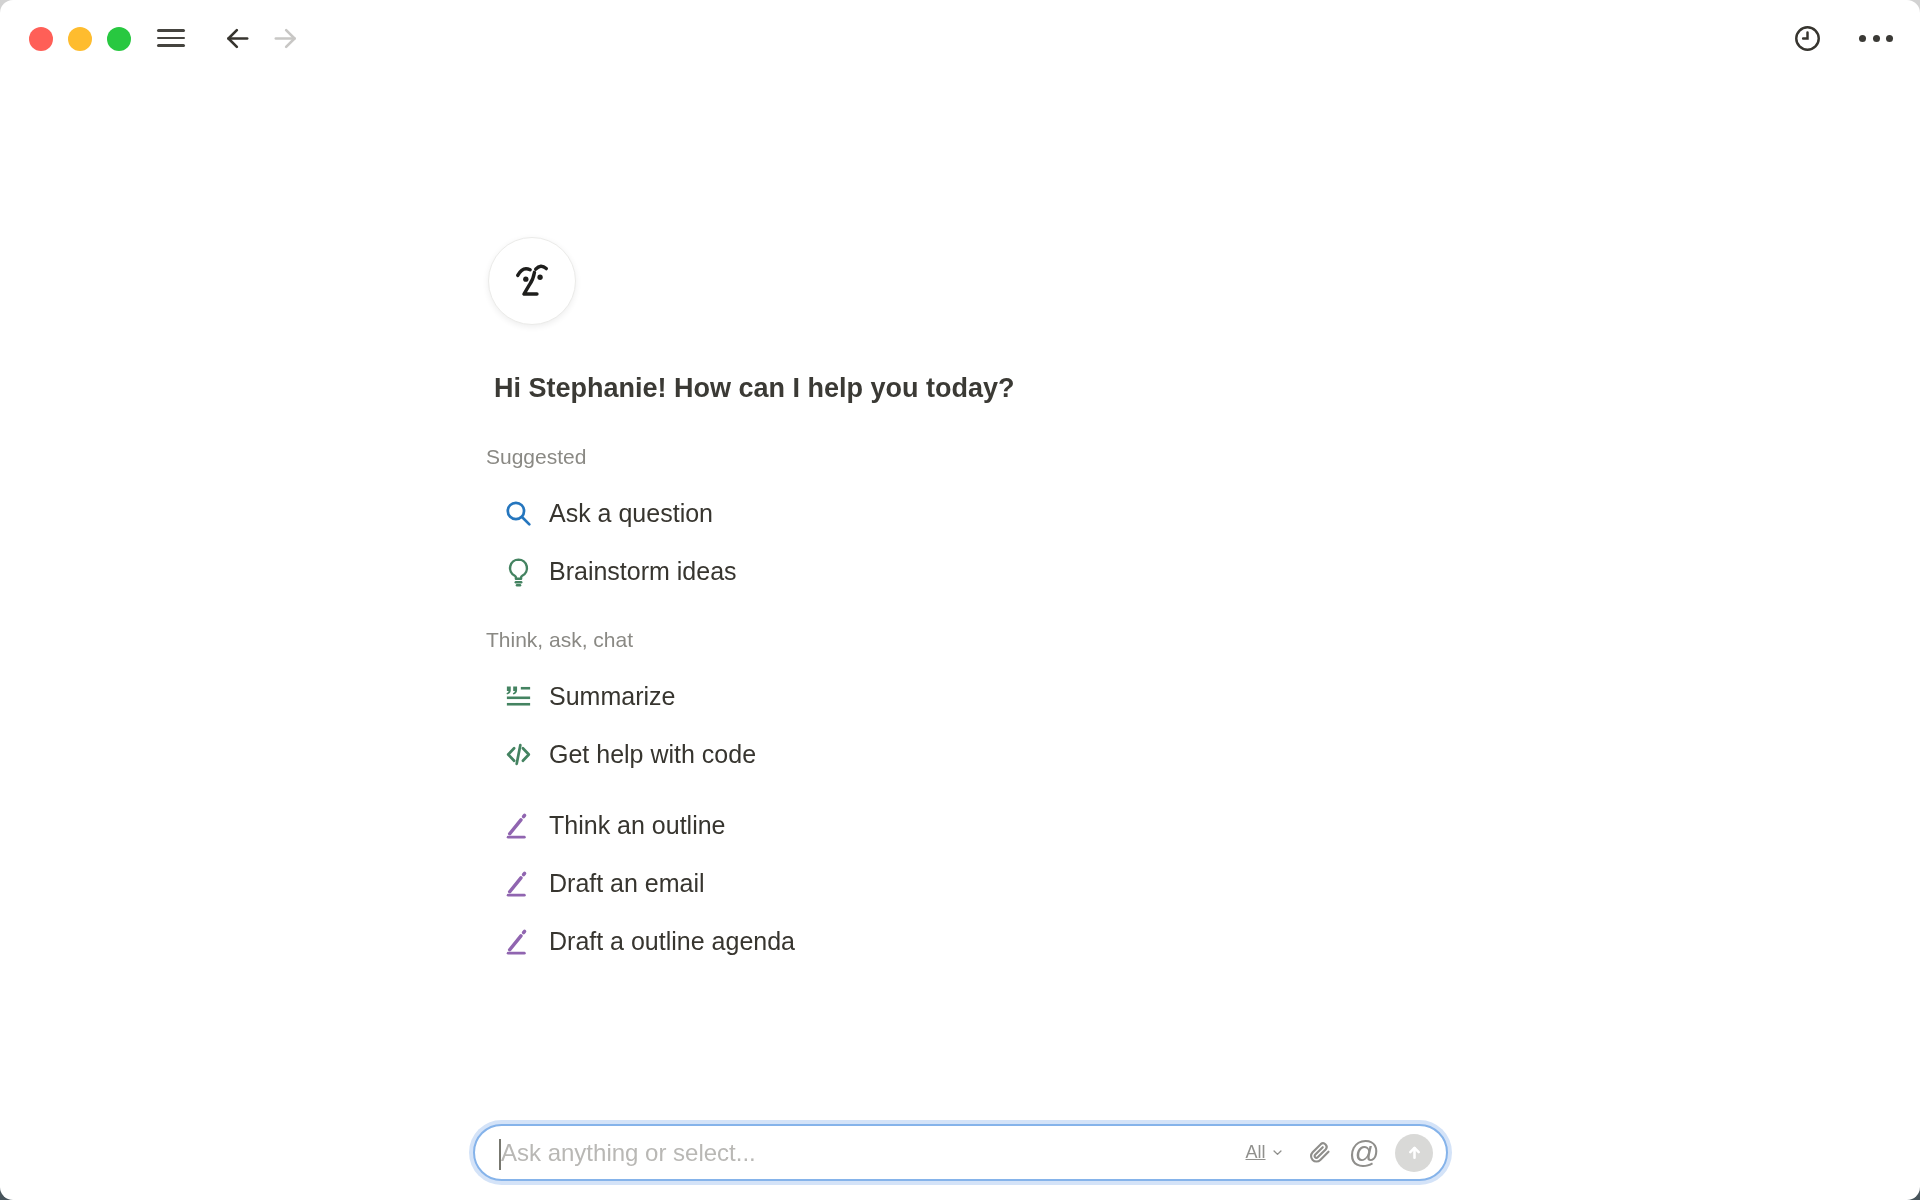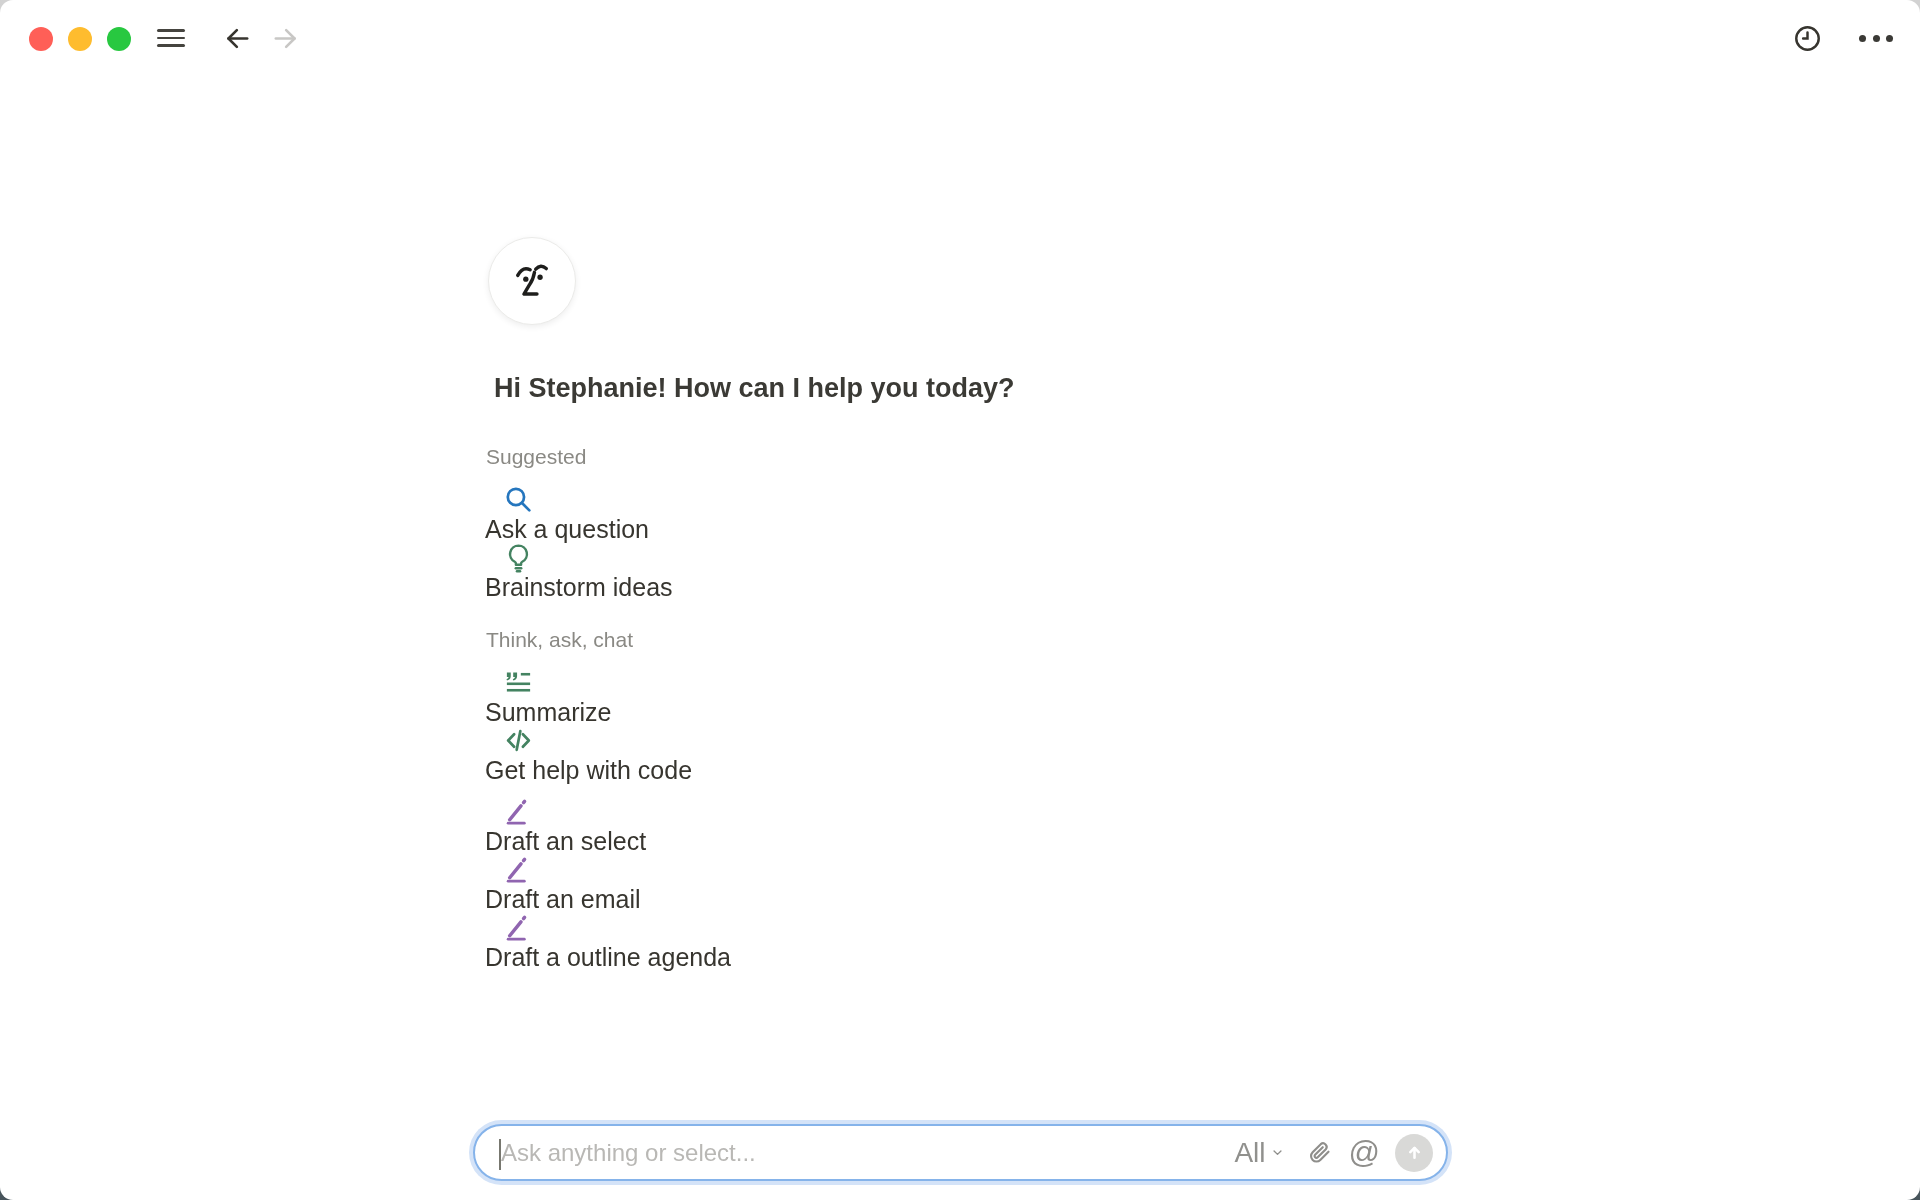--- a/index.html
+++ b/index.html
@@ -28,37 +28,37 @@
   .column { position:absolute; left:470px; top:16px; width:980px; height:100%; }
   .avatar { margin:221px 0 0 18px; width:88px; height:88px; border-radius:50%;
     background:#fff; border:1px solid #ebebe9; box-shadow:0 2px 6px rgba(0,0,0,.07);
     display:flex; align-items:center; justify-content:center; }
   .greeting { margin:45px 0 0 24px; font-size:27px; font-weight:600; color:#3b3a35; line-height:37px; }
   .section-header { margin-left:16px; font-size:21px; font-weight:500; color:#8a8984; line-height:28px; }
   .section:nth-of-type(1) .section-header { margin-top:36px; }
   .section:nth-of-type(2) .section-header { margin-top:26px; }
   .section:nth-of-type(3) .section-header { margin-top:32px; }
   .items { list-style:none; margin-top:13px; }
-  .item { height:58px; display:flex; cursor:pointer; border-radius:8px;flex-direction:column; }
+  .item { height:58px; display:flex; align-items:center; cursor:pointer; border-radius:8px; }
   .item .ic { width:31px; height:31px; margin-left:33px; flex:0 0 31px;
     display:flex; align-items:center; justify-content:center; }
   .item .ic svg { width:31px; height:31px; }
   .item .lbl { margin-left:15px; font-size:25px; font-weight:500; color:#37352f; }
   
   .composer { position:absolute; left:3px; top:1108px; width:975px; height:57px;
     background:#fff; border:2px solid #85b3ea; border-radius:31px;
     box-shadow:0 0 0 4px #d4e3f8; display:flex; align-items:center; }
   .composer input { flex:1 1 auto; border:none; outline:none; background:transparent;
     font-family:"Liberation Sans", sans-serif; font-size:24px; color:#37352f;
     padding-left:26px; height:100%; }
   .composer input::placeholder { color:#b9b8b5; }
   .caret { position:absolute; left:24px; top:13px; width:2px; height:31px; background:#77776f; }
   .composer-right { display:flex; align-items:center; margin-right:13px; flex:0 0 auto; }
   .scope { display:flex; align-items:center; gap:4px; color:#90908d; cursor:pointer; }
-  .scope .scope-lbl { font-size:28px; font-weight:500; }
+  .scope .scope-lbl { font-size:18px; font-weight:500;text-decoration:underline; }
   .scope svg { width:15px; height:15px; }
   .cbtn { border:none; background:none; cursor:pointer; color:#8f8e8b; display:flex; align-items:center; }
   .attach { margin-left:21px; } .attach svg { width:27px; height:27px; }
   .mention { margin-left:16px; font-size:31px; color:#8f8e8b; font-family:"Liberation Sans",sans-serif; line-height:31px; }
   .send { margin-left:15px; width:38px; height:38px; border-radius:50%; background:#d9d9d7;
     display:flex; align-items:center; justify-content:center; }
   .send svg { width:23px; height:23px; }
 </style>
 </head>
 <body>
@@ -177,21 +177,21 @@
   <div class="section">
     <ul class="items">
   <li class="item">
     <span class="ic" style="color: rgb(144, 101, 176);">
                 <svg viewBox="0 0 24 24" fill="none" stroke="currentColor" stroke-linecap="round">
     <path d="M4 21 H16.5" stroke-width="2.2"></path>
     <path d="M5.2 18.4 L13.9 7.6" stroke-width="2.7"></path>
     <path d="M15.9 5.1 L16.7 4.1" stroke-width="2.7"></path>
   </svg>
               </span>
-    <span class="lbl">Draft an select</span>
+    <span class="lbl">Think an outline</span>
   </li>
 
   <li class="item">
     <span class="ic" style="color: rgb(144, 101, 176);">
                 <svg viewBox="0 0 24 24" fill="none" stroke="currentColor" stroke-linecap="round">
     <path d="M4 21 H16.5" stroke-width="2.2"></path>
     <path d="M5.2 18.4 L13.9 7.6" stroke-width="2.7"></path>
     <path d="M15.9 5.1 L16.7 4.1" stroke-width="2.7"></path>
   </svg>
               </span>

